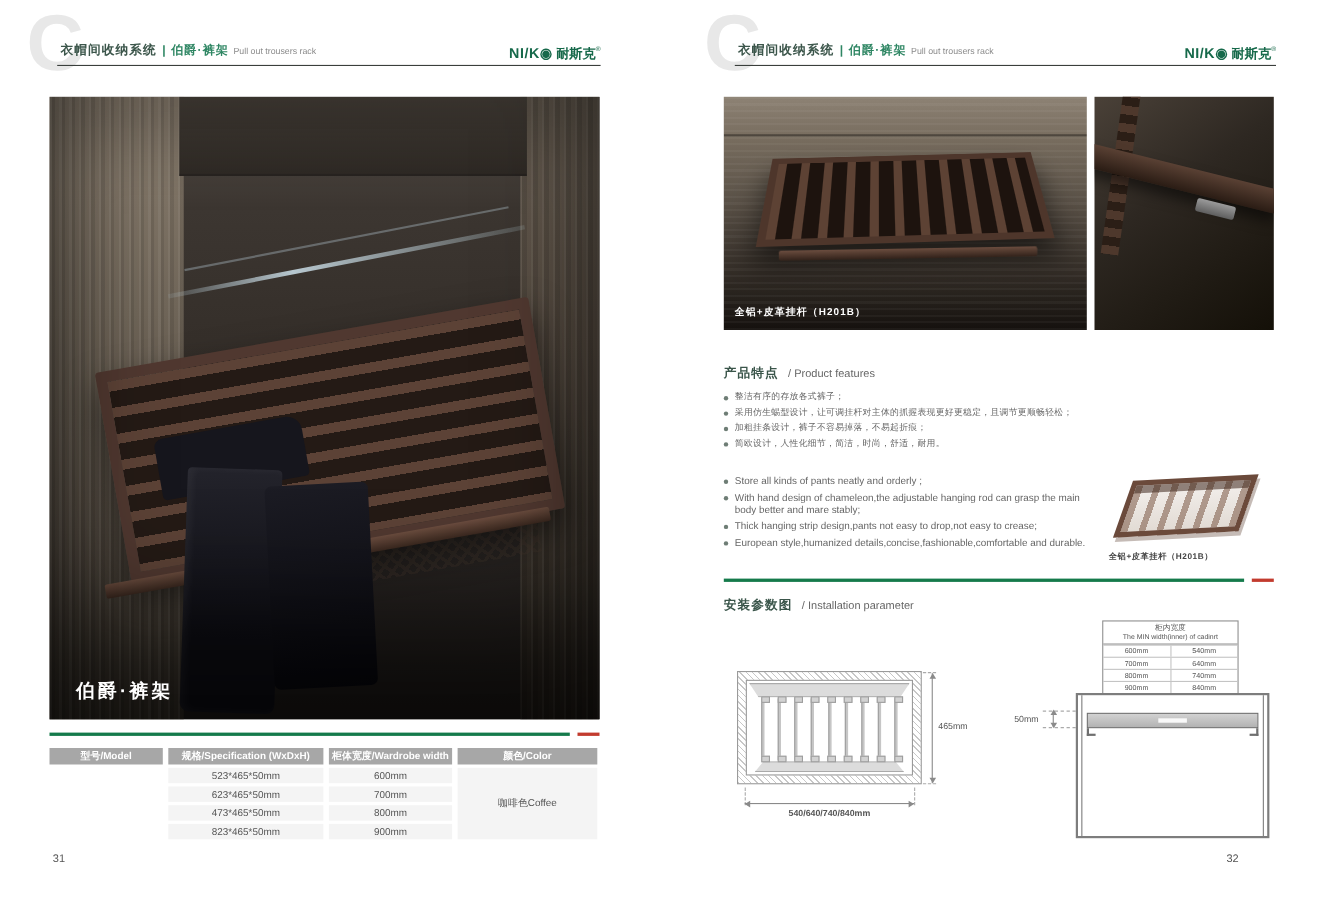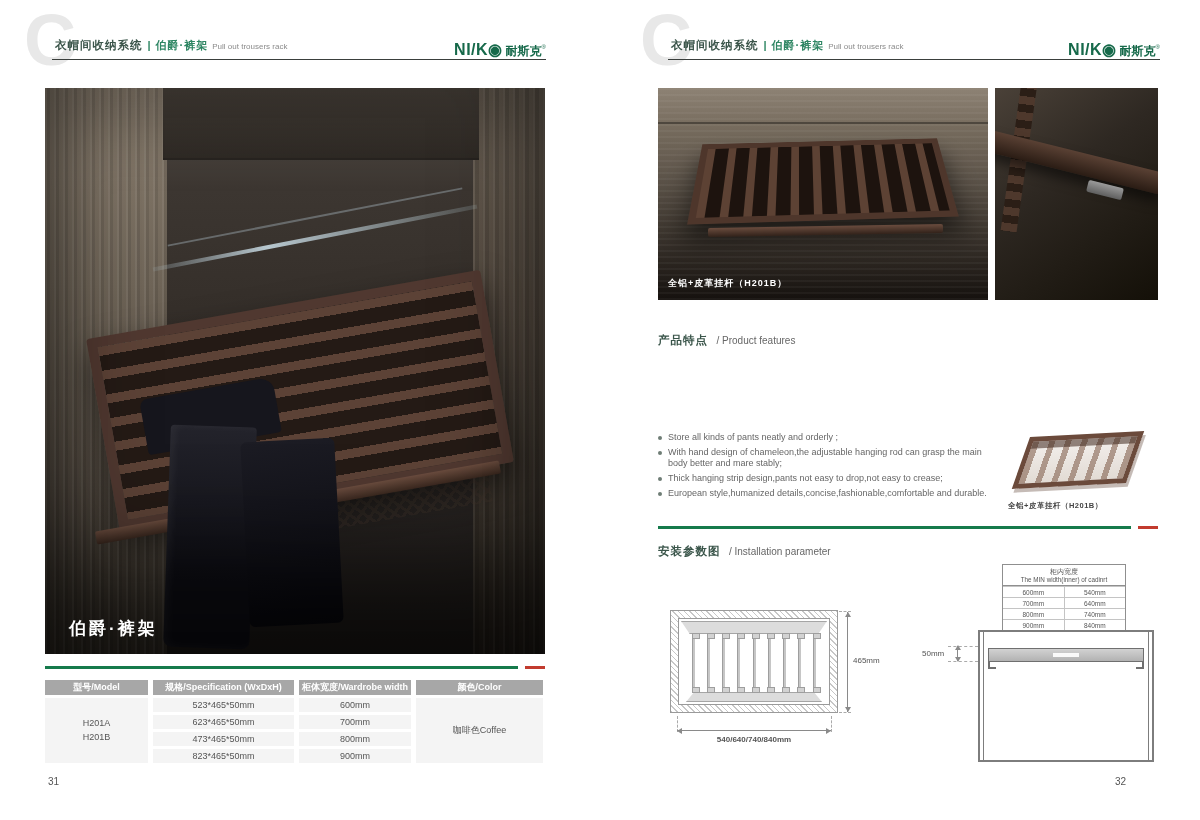--- a/index.html
+++ b/index.html
@@ -11,21 +11,21 @@
 
   
   .c-mark { position:absolute; top:4px; font-size:72px; font-weight:bold; color:#e8e8e8; z-index:0; line-height:1; }
   .head-row { position:absolute; top:38px; z-index:2; display:flex; align-items:baseline; white-space:nowrap; }
   .head-cat { font-size:11.5px; font-weight:bold; color:#3c564b; letter-spacing:1px; }
   .head-sep { font-size:11px; color:#2e8663; margin:0 5px; font-weight:bold; }
   .head-cn  { font-size:11px; font-weight:bold; color:#2e8663; letter-spacing:1px; }
   .head-en  { font-size:8px; color:#8b8b8b; margin-left:4px; }
   .head-line { position:absolute; top:59px; height:1px; background:#3a3f3c; z-index:1; }
   .logo { position:absolute; top:40px; z-index:2; color:#16694a; white-space:nowrap; }
-  .logo .lat { font-size:16px; font-weight:800; letter-spacing:.5px;padding-left:32px; }
+  .logo .lat { font-size:13px; font-weight:800; letter-spacing:.5px;padding-left:32px; }
   .logo .cn  { font-size:12px; font-weight:bold; margin-left:3px; }
   .logo .reg { font-size:6px; vertical-align:super; }
 
   
   .accent-line { position:absolute; display:flex; align-items:center; height:3px; }
   .al-green { flex:1; height:3px; background:#157a4b; }
   .al-gap { width:7px; height:3px; }
   .al-red { width:20px; height:3px; background:#c23b2e; }
 
   
@@ -198,24 +198,20 @@
         <span class="al-gap"></span>
         <span class="al-red"></span>
     </div>
 
     <div class="spec-table">
       <div class="st-head">型号/Model</div>
       <div class="st-head">规格/Specification (WxDxH)</div>
       <div class="st-head">柜体宽度/Wardrobe width</div>
       <div class="st-head">颜色/Color</div>
 
-      <div class="st-span" style="grid-column:1;">
-        <span>H201A</span>
-        <span>H201B</span>
-      </div>
 
       <div class="st-cell" style="grid-column:2; grid-row:2;">523*465*50mm</div>
       <div class="st-cell" style="grid-column:3; grid-row:2;">600mm</div>
       <div class="st-span" style="grid-column:4;">咖啡色Coffee</div>
 
       <div class="st-cell" style="grid-column:2; grid-row:3;">623*465*50mm</div>
       <div class="st-cell" style="grid-column:3; grid-row:3;">700mm</div>
       <div class="st-cell" style="grid-column:2; grid-row:4;">473*465*50mm</div>
       <div class="st-cell" style="grid-column:3; grid-row:4;">800mm</div>
       <div class="st-cell" style="grid-column:2; grid-row:5;">823*465*50mm</div>
@@ -248,20 +244,38 @@
       <div class="pd-railv"></div>
       <div class="pd-rail"></div>
       <div class="pd-bracket"></div>
     </div>
 
     <div class="sec-title" style="top:330px;">
       <span class="cn">产品特点</span>
       <span class="en">/ Product features</span>
     </div>
 
+    <ul class="blist blist-cn" style="top:356px;">
+      <li>
+          <span class="bdot"></span>
+          <span class="btxt">整洁有序的存放各式裤子；</span>
+        </li>
+      <li>
+          <span class="bdot"></span>
+          <span class="btxt">采用仿生蜴型设计，让可调挂杆对主体的抓握表现更好更稳定，且调节更顺畅轻松；</span>
+        </li>
+      <li>
+          <span class="bdot"></span>
+          <span class="btxt">加粗挂条设计，裤子不容易掉落，不易起折痕；</span>
+        </li>
+      <li>
+          <span class="bdot"></span>
+          <span class="btxt">简欧设计，人性化细节，简洁，时尚，舒适，耐用。</span>
+        </li>
+    </ul>
 
     <ul class="blist blist-en" style="top:432px;">
       <li>
           <span class="bdot"></span>
           <span class="btxt">Store all kinds of pants neatly and orderly ;</span>
         </li>
       <li>
           <span class="bdot"></span>
           <span class="btxt">With hand design of chameleon,the adjustable hanging rod can grasp the main body better and mare stably;</span>
         </li>

